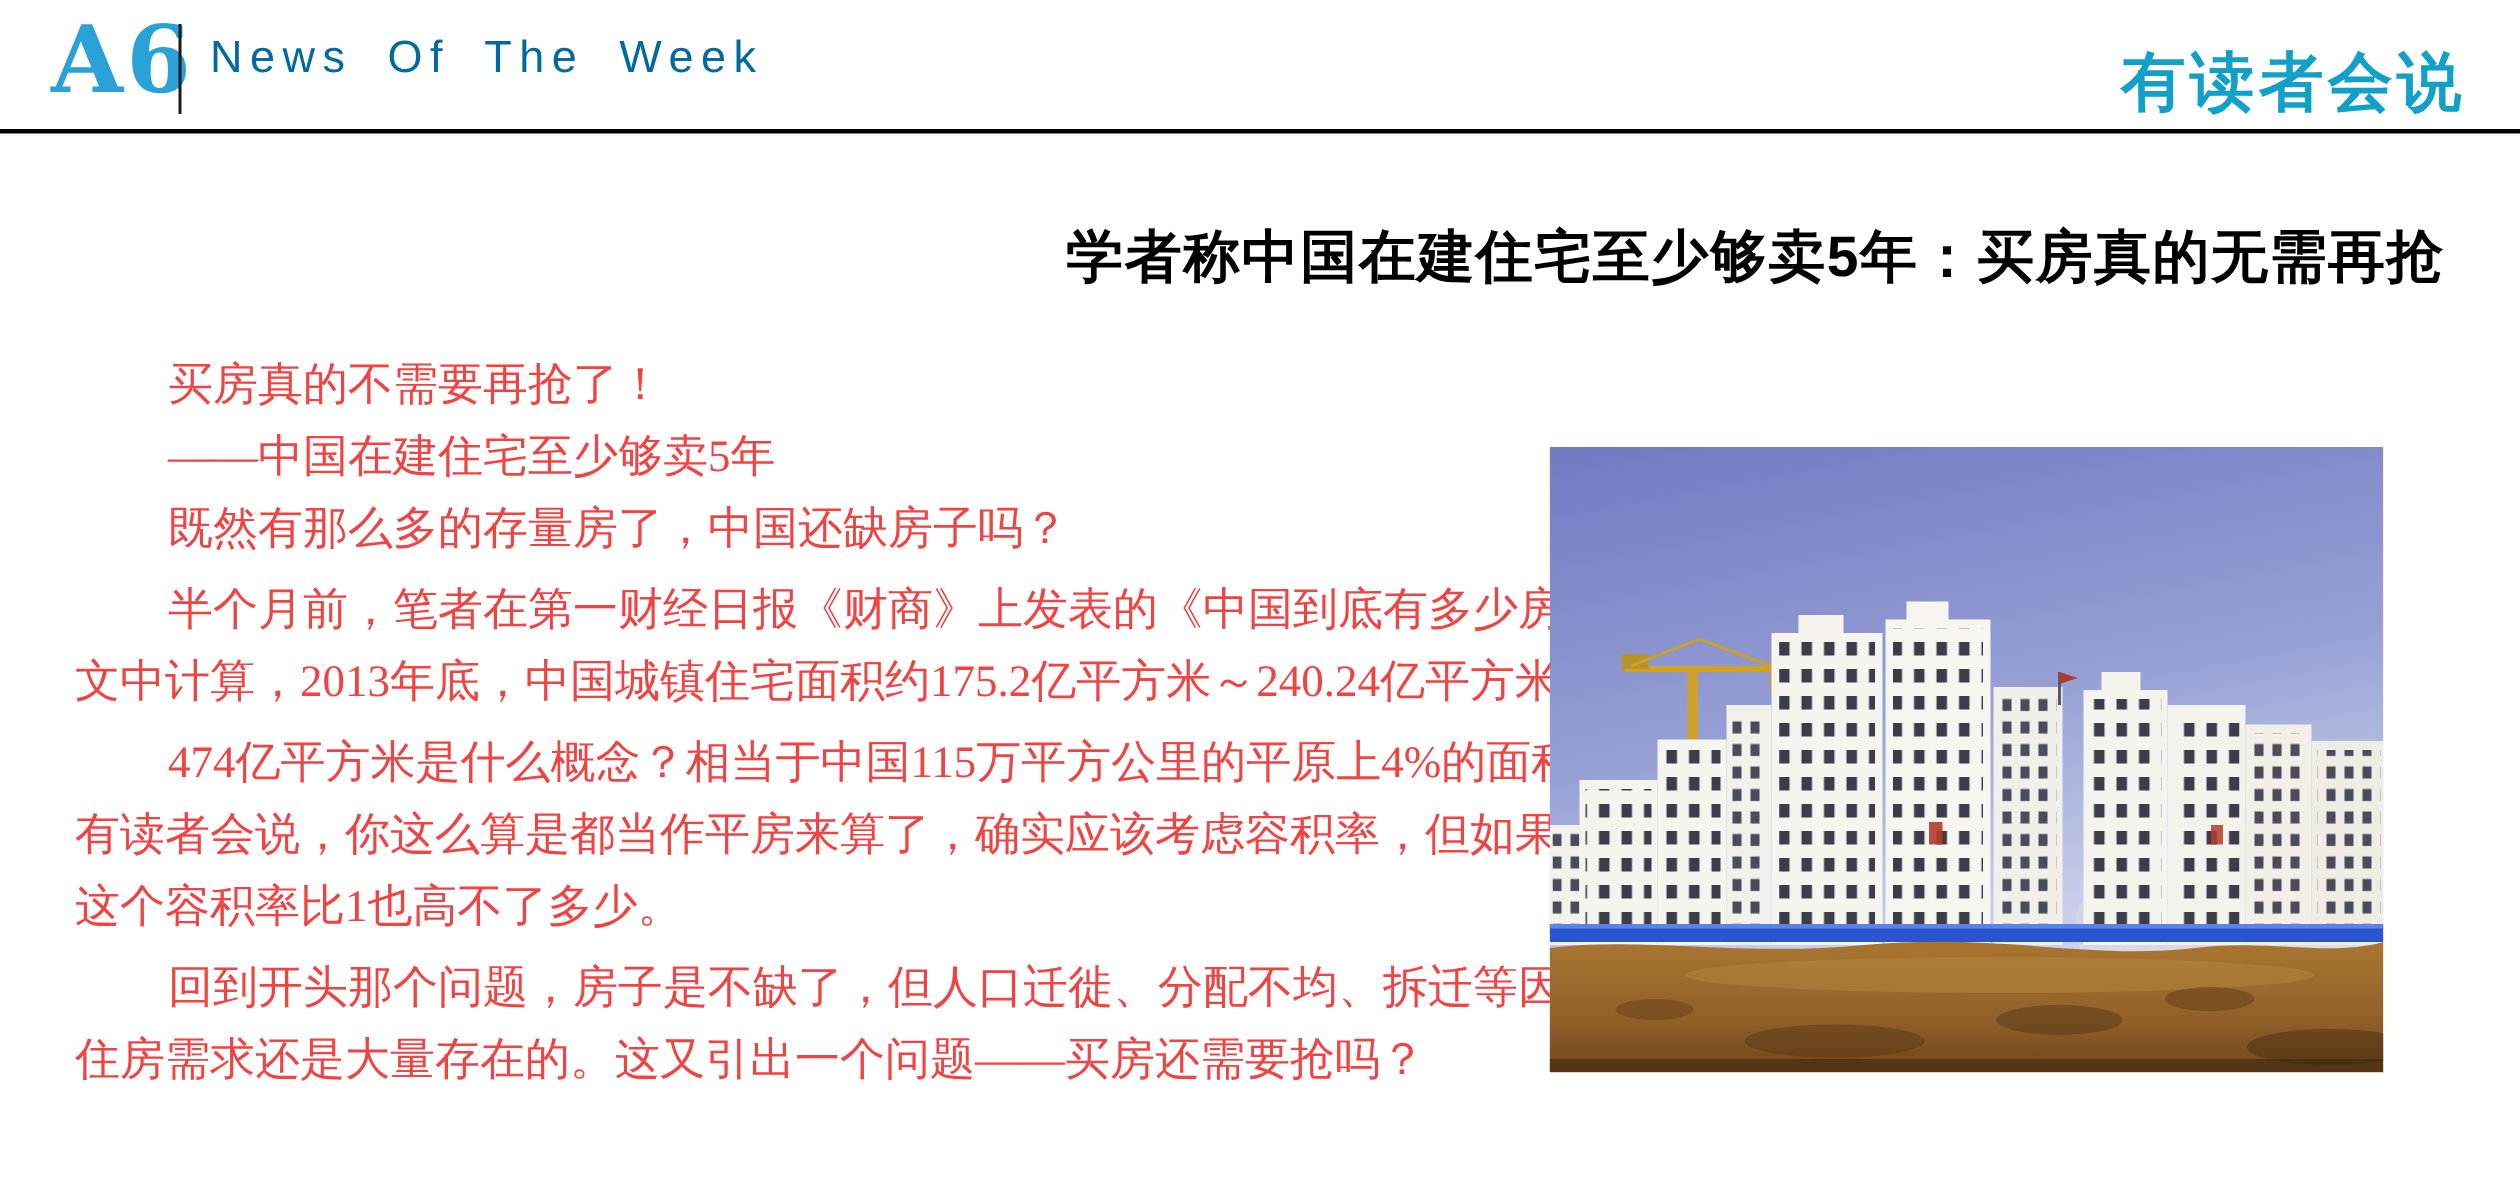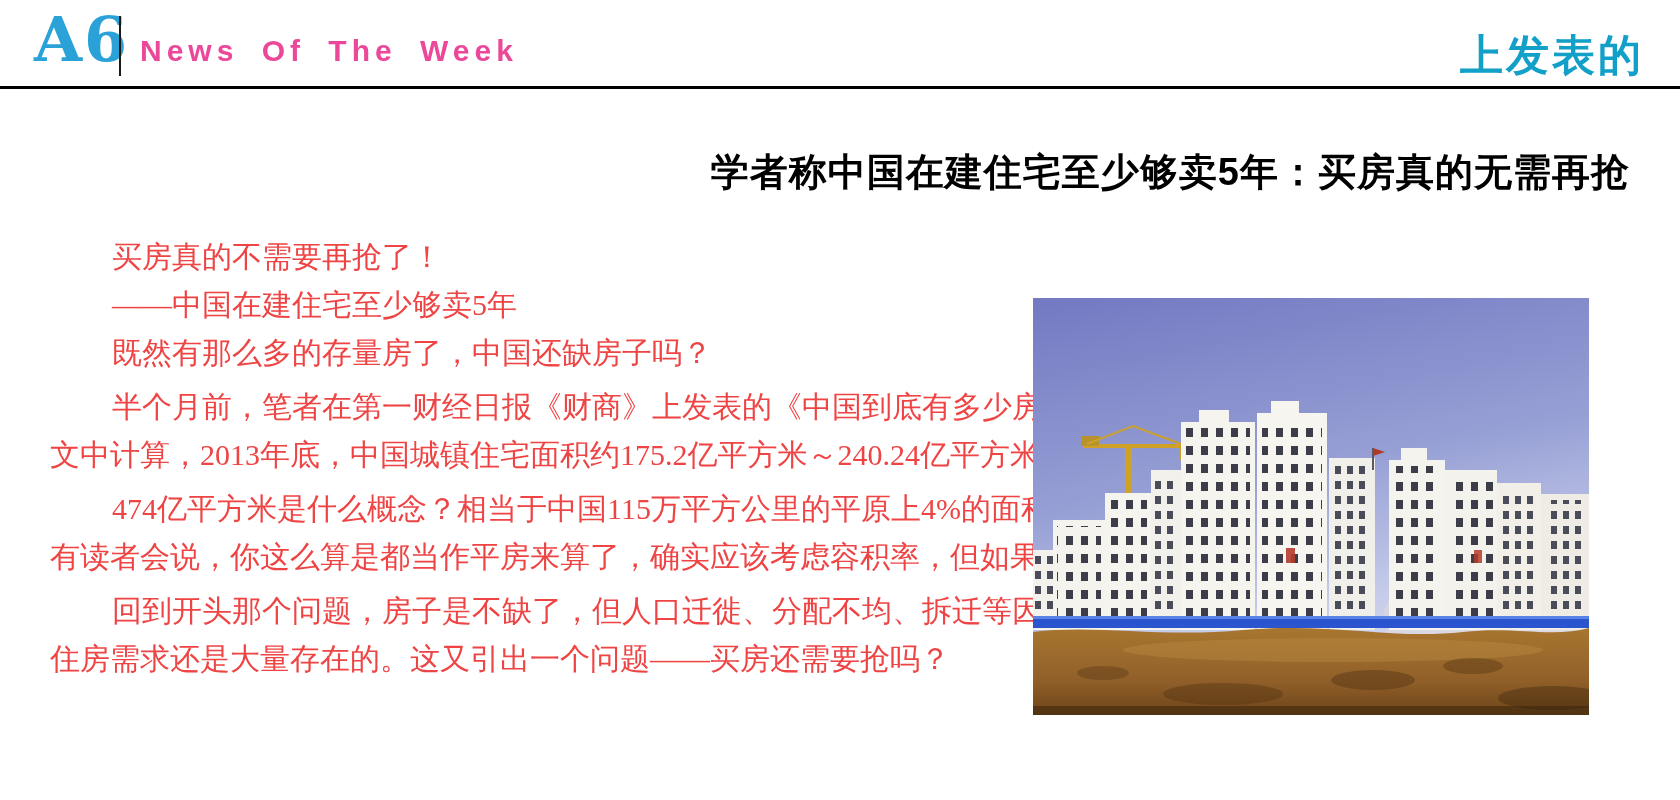--- a/index.html
+++ b/index.html
@@ -17,25 +17,25 @@
     font-family:"DejaVu Serif", serif;
     font-weight:bold;font-size:62px;line-height:72px;
     color:var(--accent,#2aa2d8);
     letter-spacing:2px;
   }
   .header-divider{
     position:absolute;left:119px;top:16px;
     width:2px;height:60px;background:#1a1a1a;
   }
   .section-title{
-    position:absolute;left:140px;top:34px;
+    position:absolute;left:140px;top:22px;
     font-family:"Liberation Sans", sans-serif;
-    font-weight:bold;font-size:30px;line-height:34px;
+    font-weight:normal;font-size:30px;line-height:34px;
     letter-spacing:5px;word-spacing:10px;
-    color:#ec4899;
+    color:#0369a1;
   }
   .masthead{
     position:absolute;right:36px;top:32px;
     font-family:"Liberation Sans", sans-serif;
     font-weight:bold;font-size:43px;line-height:46px;
     letter-spacing:3px;
     color:var(--masthead,#13a0c8);
   }
   .header-rule{
     position:absolute;left:0;top:86px;
@@ -67,34 +67,35 @@
 </style>
 </head>
 <body>
 
 <div id="page">
 
   <div>
     <div class="page-number">A6</div>
     <div class="header-divider"></div>
     <div class="section-title">News Of The Week</div>
-    <div class="masthead">上发表的</div>
+    <div class="masthead">有读者会说</div>
     <div class="header-rule"></div>
   </div>
 
   <div class="headline">学者称中国在建住宅至少够卖5年：买房真的无需再抢</div>
 
   <div class="article-body">
     <div class="line indent">买房真的不需要再抢了！</div>
     <div class="line indent">——中国在建住宅至少够卖5年</div>
     <div class="line indent">既然有那么多的存量房了，中国还缺房子吗？</div>
     <div class="line indent para-gap">半个月前，笔者在第一财经日报《财商》上发表的《中国到底有多少房子？》一</div>
     <div class="line">文中计算，2013年底，中国城镇住宅面积约175.2亿平方米～240.24亿平方米，农村为</div>
     <div class="line indent para-gap">474亿平方米是什么概念？相当于中国115万平方公里的平原上4%的面积是住宅。</div>
     <div class="line">有读者会说，你这么算是都当作平房来算了，确实应该考虑容积率，但如果算上农村，</div>
+    <div class="line">这个容积率比1也高不了多少。</div>
     <div class="line indent para-gap">回到开头那个问题，房子是不缺了，但人口迁徙、分配不均、拆迁等因素的存在，</div>
     <div class="line">住房需求还是大量存在的。这又引出一个问题——买房还需要抢吗？</div>
   </div>
 
   <div class="photo">
     <svg viewBox="0 0 556 417" preserveAspectRatio="none">
       <defs>
         <linearGradient id="sky" x1="0" y1="0" x2="0.25" y2="1">
           <stop offset="0" style="stop-color:var(--sky-top,#7379c2)"></stop>
           <stop offset="0.5" stop-color="#97a0d5"></stop>

